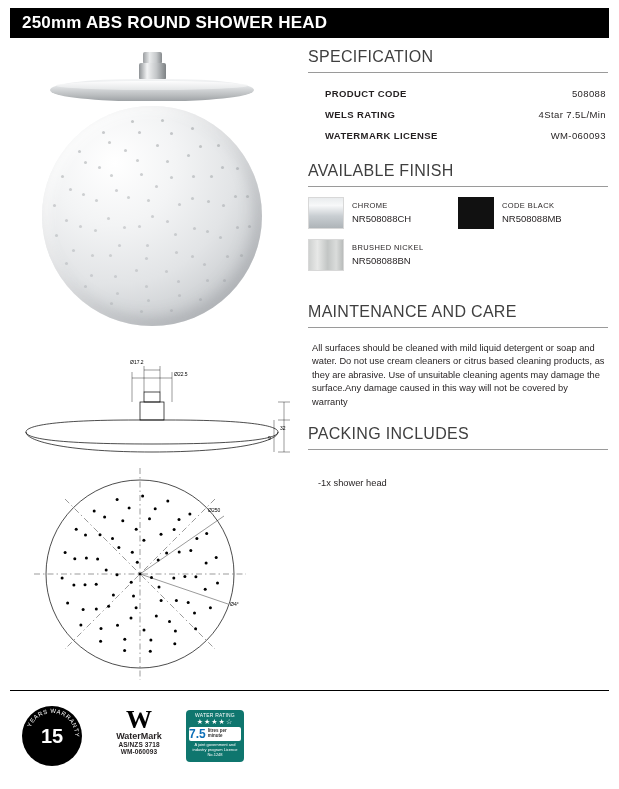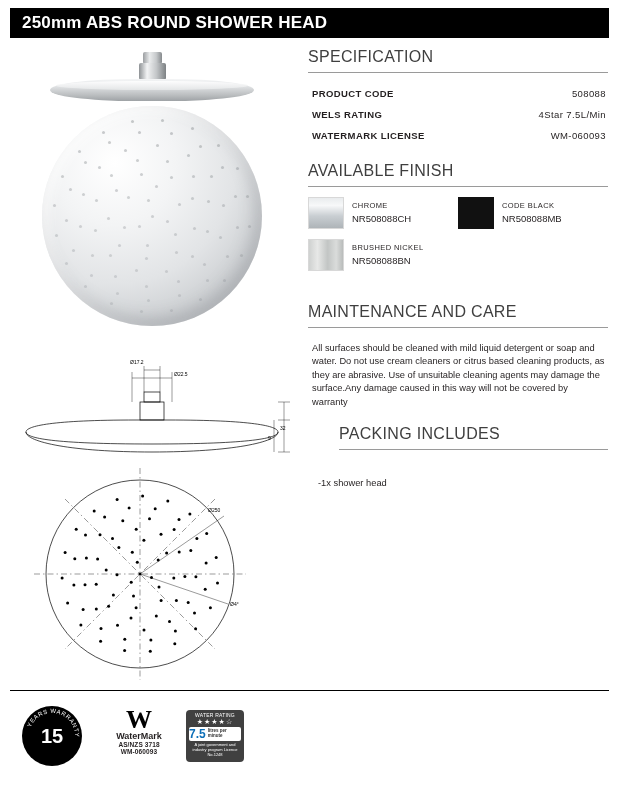--- a/index.html
+++ b/index.html
@@ -145,20 +145,21 @@
     font-weight: normal;
   }
   .spec-list { margin-bottom: 16px; }
   .spec-row {
     display: flex;
     justify-content: space-between;
     align-items: baseline;
     font-size: 9.5px;
     letter-spacing: 0.4px;
     padding: 5px 2px 5px 4px;
+    margin-left: 13px;
   }
   .spec-row .k { font-weight: bold; color: #231f20; }
   .spec-row .v { color: #231f20; padding-left: 48px; }
 
   
   .finish-grid {
     display: flex;
     flex-wrap: wrap;
     margin-top: 4px;
     margin-bottom: 18px;
@@ -195,21 +196,21 @@
     line-height: 1.45;
     color: #231f20;
     padding: 4px 2px 0 4px;
   }
   .packing-text {
     font-size: 9.3px;
     color: #231f20;
     padding: 18px 2px 0 10px;
   }
   .mt20 { margin-top: 22px; }
-  .mt14 { margin-top: 16px; margin-left: 31px; }
+  .mt14 { margin-top: 16px; }
 
   
   .footer-rule {
     position: absolute;
     left: 10px;
     top: 690px;
     width: 599px;
     height: 1px;
     background: #000000;
   }
@@ -258,21 +259,21 @@
   }
   .wm .w-name { font-size: 9px; font-weight: bold; }
   .wm .w-line { font-size: 6.5px; font-weight: bold; letter-spacing: 0.1px; }
   .wels {
     position: absolute;
     left: 172px;
     top: 8px;
     width: 58px;
     height: 52px;
     border-radius: 4px;
-    background: #404040;
+    background: #0f766e;
     color: #ffffff;
     text-align: center;
     overflow: hidden;
   }
   .wels .wr-top { font-size: 5px; letter-spacing: 0.2px; padding-top: 2px; }
   .wels .stars { font-size: 7px; letter-spacing: 1px; line-height: 1; }
   .wels .lpm {
     background: #ffffff;
     color: #0d6fb8;
     margin: 2px 3px 1px 3px;

